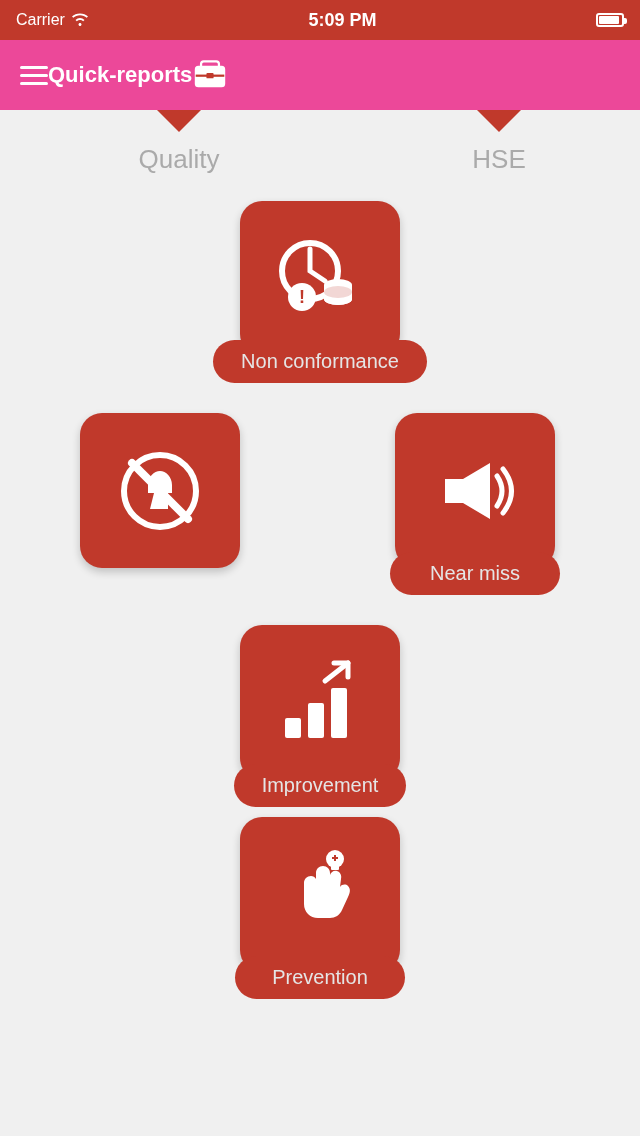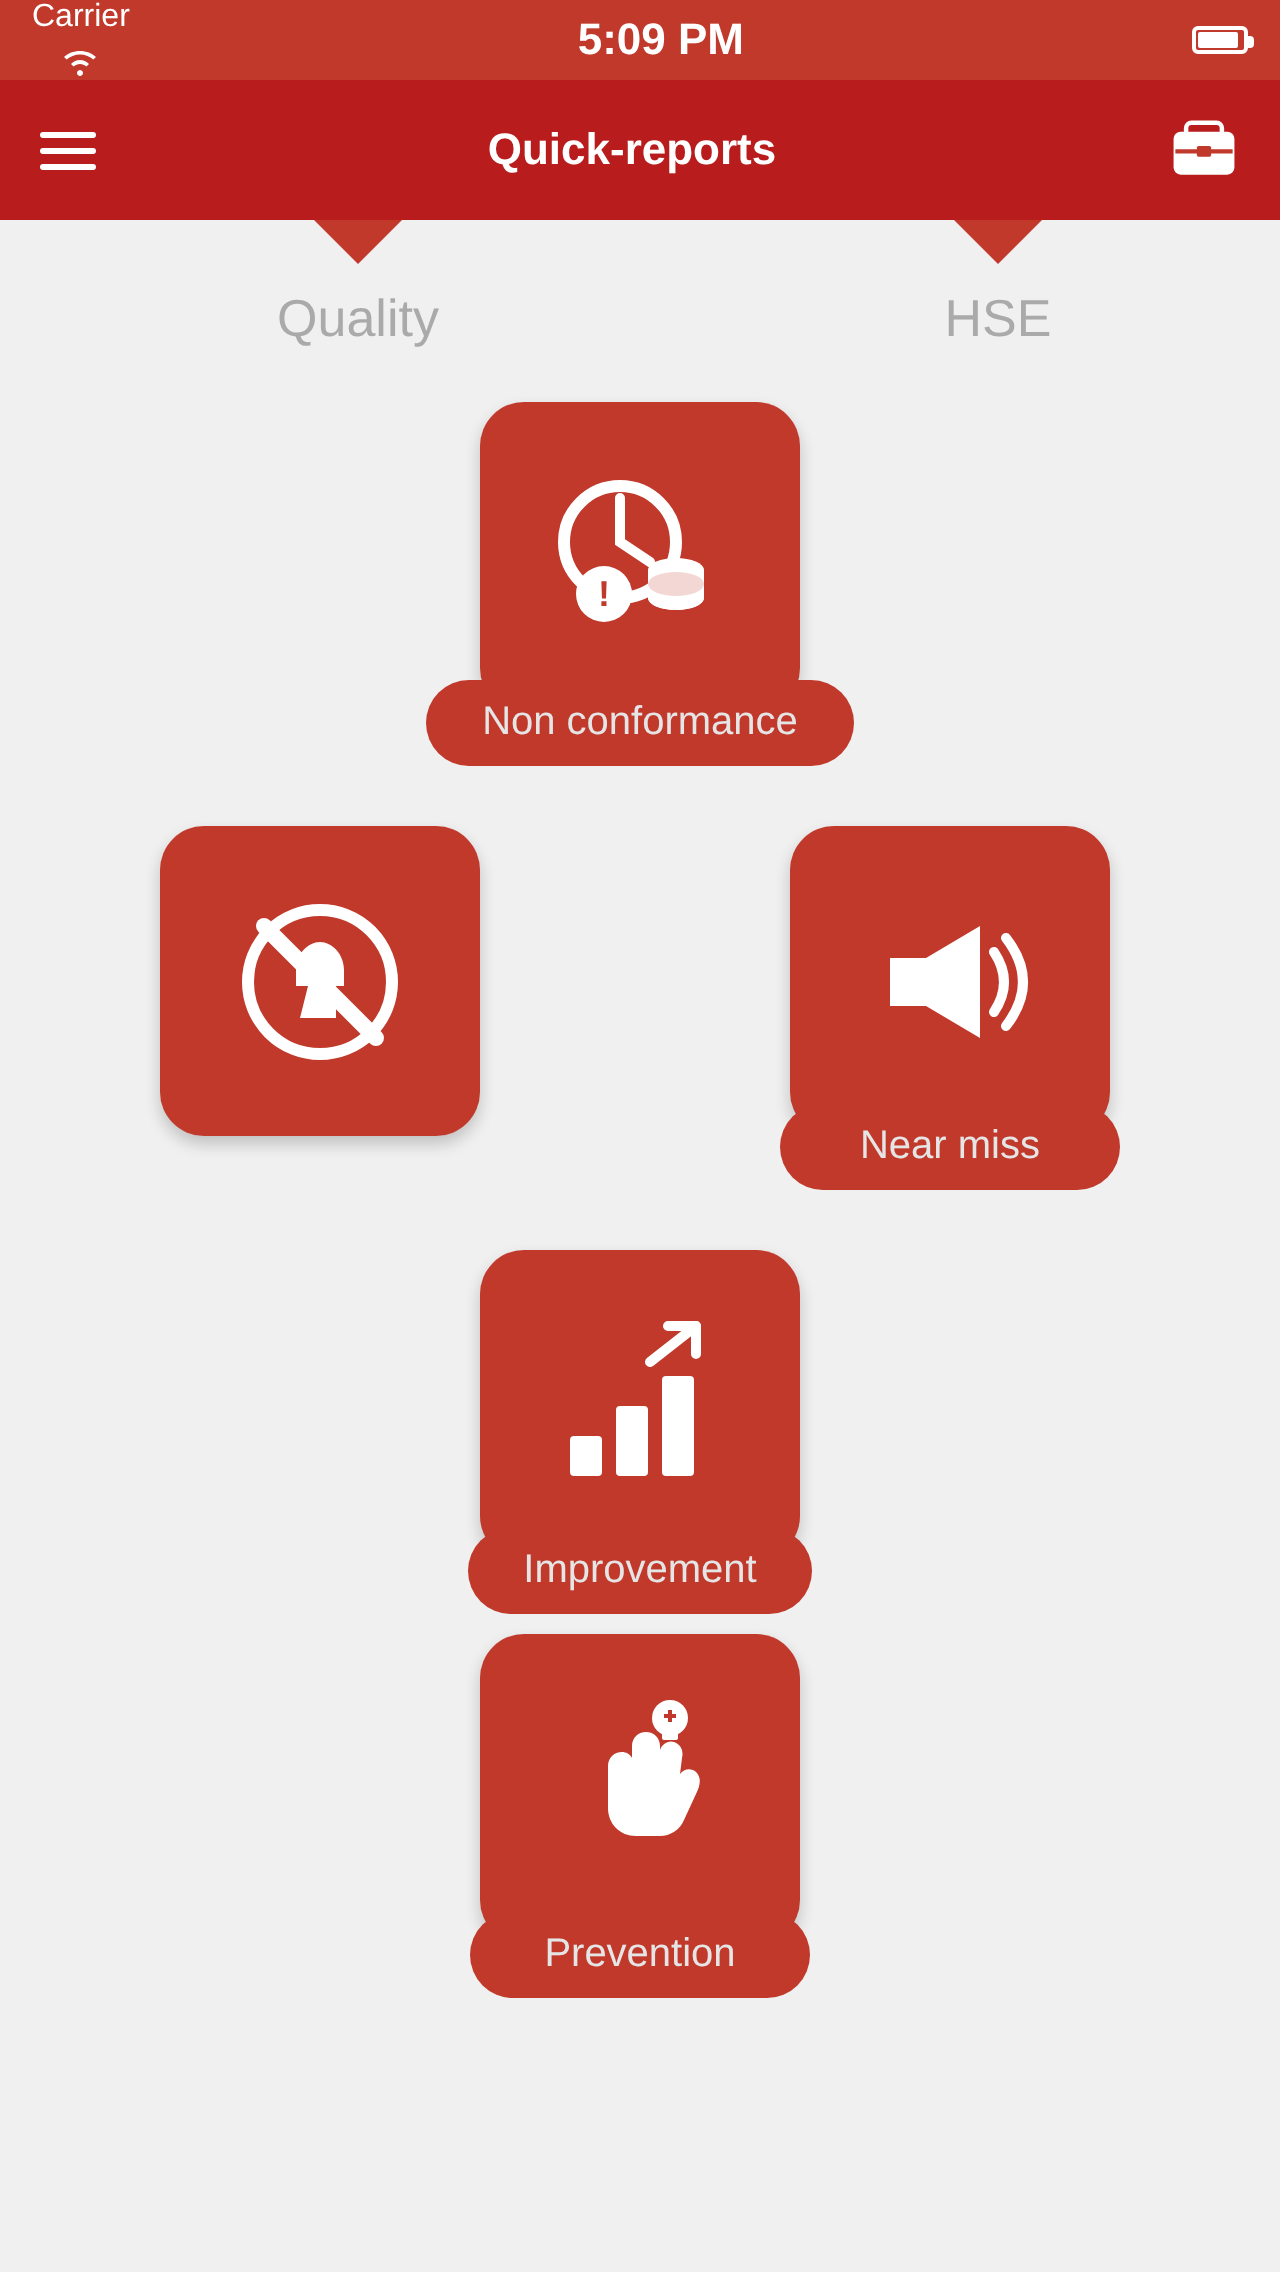--- a/index.html
+++ b/index.html
@@ -18,46 +18,45 @@
       height: 40px;
       background: #c0392b;
       display: flex;
       align-items: center;
       justify-content: space-between;
       padding: 0 16px;
       color: white;
       font-size: 16px;
       font-weight: 500;
     }
-    .status-left { display: flex; align-items: center; gap: 6px; flex-direction: column; }
-    .status-center { font-size: 22px; font-weight: 600; }
+    .status-left { display: flex; align-items: center; gap: 6px; }
+    .status-center { font-size: 18px; font-weight: 600; }
     .status-right { display: flex; align-items: center; gap: 6px; }
     .wifi-icon { font-size: 14px; }
     .battery-icon {
       width: 28px; height: 14px; border: 2px solid white; border-radius: 3px;
       position: relative; display: inline-block;
     }
     .battery-icon::after {
       content: '';
       position: absolute; right: -5px; top: 3px;
       width: 3px; height: 6px; background: white; border-radius: 0 2px 2px 0;
     }
     .battery-fill {
       position: absolute; left: 1px; top: 1px; bottom: 1px;
       width: 85%; background: white; border-radius: 1px;
     }
 
     
     .header {
       width: 100%;
       height: 70px;
-      background: #b91c1c;
-      display: flex;
-      align-items: center;
-      justify-content: space-between;
+      background: #ec4899;
+      display: flex;
+      align-items: center;
       padding: 0 20px;
     }
     .hamburger-icon {
       display: flex; flex-direction: column; gap: 5px; cursor: pointer;
     }
     .hamburger-icon span {
       display: block; width: 28px; height: 3px; background: white; border-radius: 2px;
     }
     .header-title {
       color: white; font-size: 22px; font-weight: 700;

